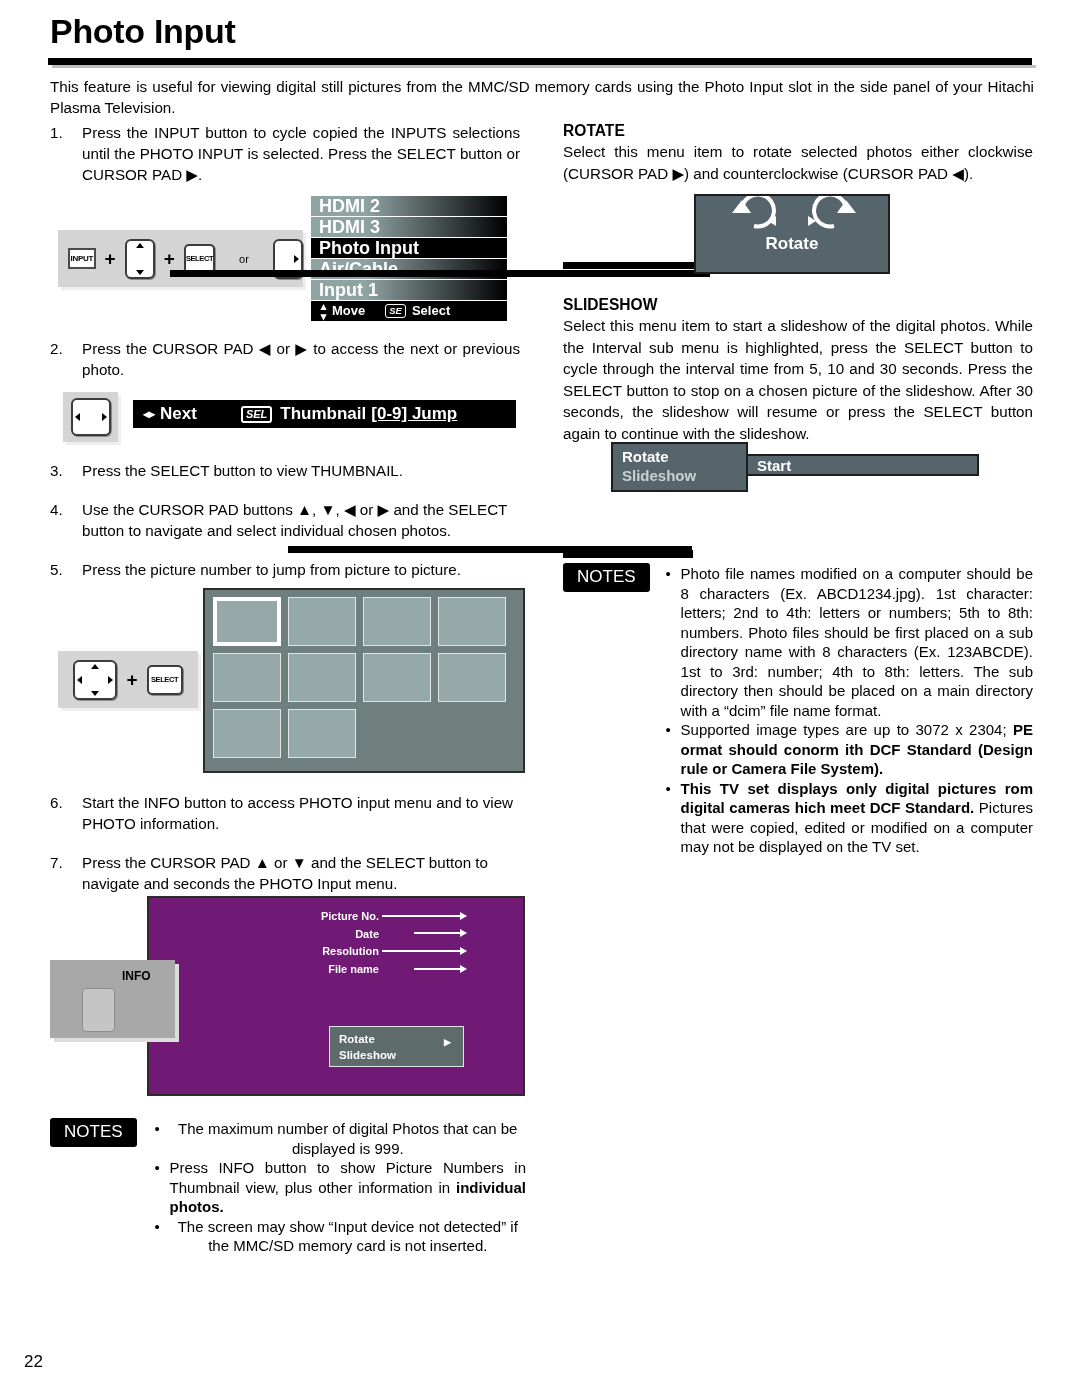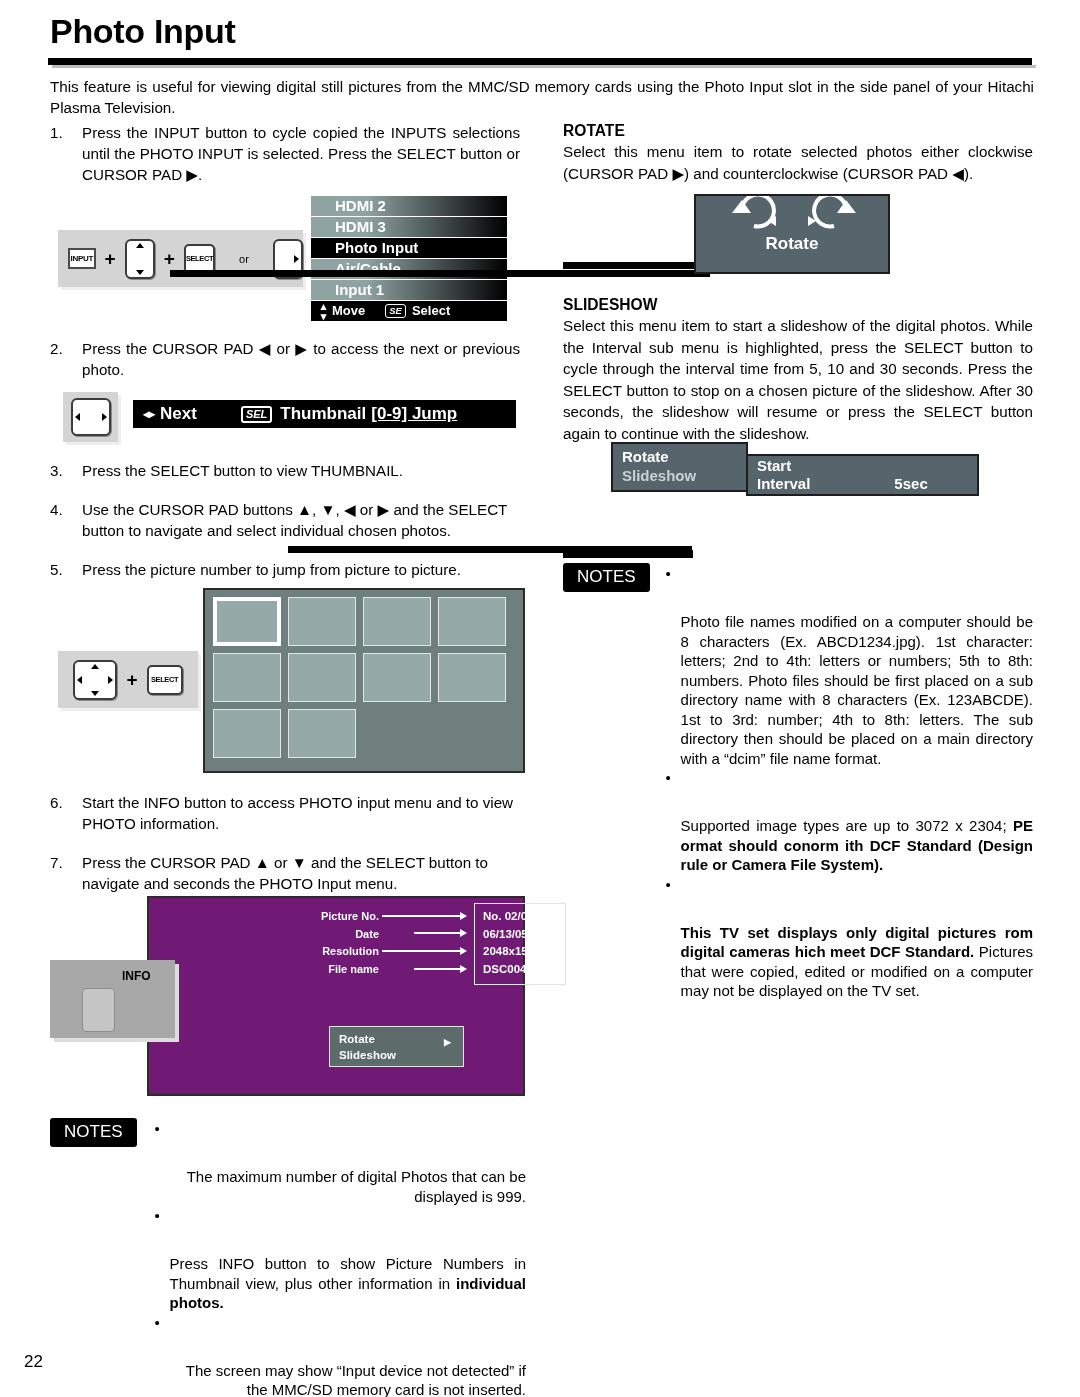--- a/index.html
+++ b/index.html
@@ -65,22 +65,22 @@
   .pad .up{left:50%;margin-left:-4px;top:2px;border-left:4px solid transparent;border-right:4px solid transparent;border-bottom:5px solid #000;}
   .pad .dn{left:50%;margin-left:-4px;bottom:2px;border-left:4px solid transparent;border-right:4px solid transparent;border-top:5px solid #000;}
   .pad .lf{top:50%;margin-top:-4px;left:2px;border-top:4px solid transparent;border-bottom:4px solid transparent;border-right:5px solid #000;}
   .pad .rt{top:50%;margin-top:-4px;right:2px;border-top:4px solid transparent;border-bottom:4px solid transparent;border-left:5px solid #000;}
   .plus{font-size:19px;font-weight:bold;padding:0 9px;}
   .orword{font-size:11px;padding:0 24px;}
 
   
   .osd-list{position:absolute;left:311px;top:196px;width:196px;}
   .osd-row{
-    height:20px;line-height:20px;font-size:15px;font-weight:bold;color:#ffffff;
-    padding-left:24px;box-sizing:border-box;
+    height:20px;line-height:20px;font-size:18px;font-weight:bold;color:#ffffff;
+    padding-left:8px;box-sizing:border-box;
     background:linear-gradient(to right,#8fa3a3 0%, #8fa3a3 28%, #000000 100%);
     margin-bottom:1px;
   }
   .osd-row.sel{background:#000;color:#fff;}
   .osd-foot{
     height:20px;line-height:20px;background:#000;color:#fff;
     font-size:13px;font-weight:bold;display:flex;align-items:center;padding-left:6px;
   }
   .ud-glyph{display:inline-block;width:13px;text-align:center;font-size:11px;line-height:10px;margin-right:2px;}
   .sel-key{
@@ -161,39 +161,39 @@
 
   
   .ssmenu{position:absolute;left:611px;top:442px;width:368px;height:50px;}
   .ss-left{
     position:absolute;left:0;top:0;width:137px;height:50px;
     background:#56646b;border:2px solid #1d1d1d;box-sizing:border-box;
     color:#fff;font-size:15px;font-weight:bold;line-height:19px;padding:3px 0 0 9px;
   }
   .ss-left .dim{color:#c9d2d2;}
   .ss-right{
-    position:absolute;left:135px;top:12px;width:233px;height:42px;
+    position:absolute;left:135px;top:12px;width:233px;height:22px;
     background:#56646b;border:2px solid #1d1d1d;box-sizing:border-box;
     color:#fff;font-size:15px;font-weight:bold;line-height:18px;padding:1px 0 0 9px;
   }
   .ss-right .row{display:flex;}
   .ss-right .row .v{margin-left:84px;}
 
   
   .notes-wrap{display:flex;}
   .notes-badge{
     background:#000;color:#fff;border-radius:3px;
     font-size:17px;padding:3px 14px 4px 14px;height:22px;line-height:22px;
     flex:0 0 auto;
   }
   .notes-list{flex:1;}
   .note{display:flex;font-size:15px;line-height:19.5px;}
   .note .b{width:15px;flex:0 0 15px;}
-  .note .t{flex:1;text-align:justify;margin-top:48px;}
-  .note .t.left{text-align:right;}
+  .note .t{flex:1;text-align:justify;}
+  .note .t.left{text-align:center;}
   b.semi{font-weight:bold;}
 
   .pagenum{position:absolute;left:24px;top:1352px;font-size:17px;}
 </style>
 </head>
 <body>
 
 <div class="page">
 
   <div class="title">Photo Input</div>
@@ -319,26 +319,20 @@
       <div>Picture No.</div>
       <div>Date</div>
       <div>Resolution</div>
       <div>File name</div>
     </div>
     <div class="arrows">
       <div class="arrow" style="left:0;top:7px;width:84px;"></div>
       <div class="arrow" style="left:32px;top:24px;width:52px;"></div>
       <div class="arrow" style="left:0;top:42px;width:84px;"></div>
       <div class="arrow" style="left:32px;top:60px;width:52px;"></div>
-    </div>
-    <div class="info-values">
-      <div>No. 02/08</div>
-      <div>06/13/05</div>
-      <div>2048x1536</div>
-      <div>DSC00467</div>
     </div>
     <div class="info-menu">
       <div>Rotate</div>
       <div>Slideshow</div>
       <span class="caret">▶</span>
     </div>
   </div>
   <div class="info-remote">
     <div class="lbl">INFO</div>
     <div class="key"></div>

